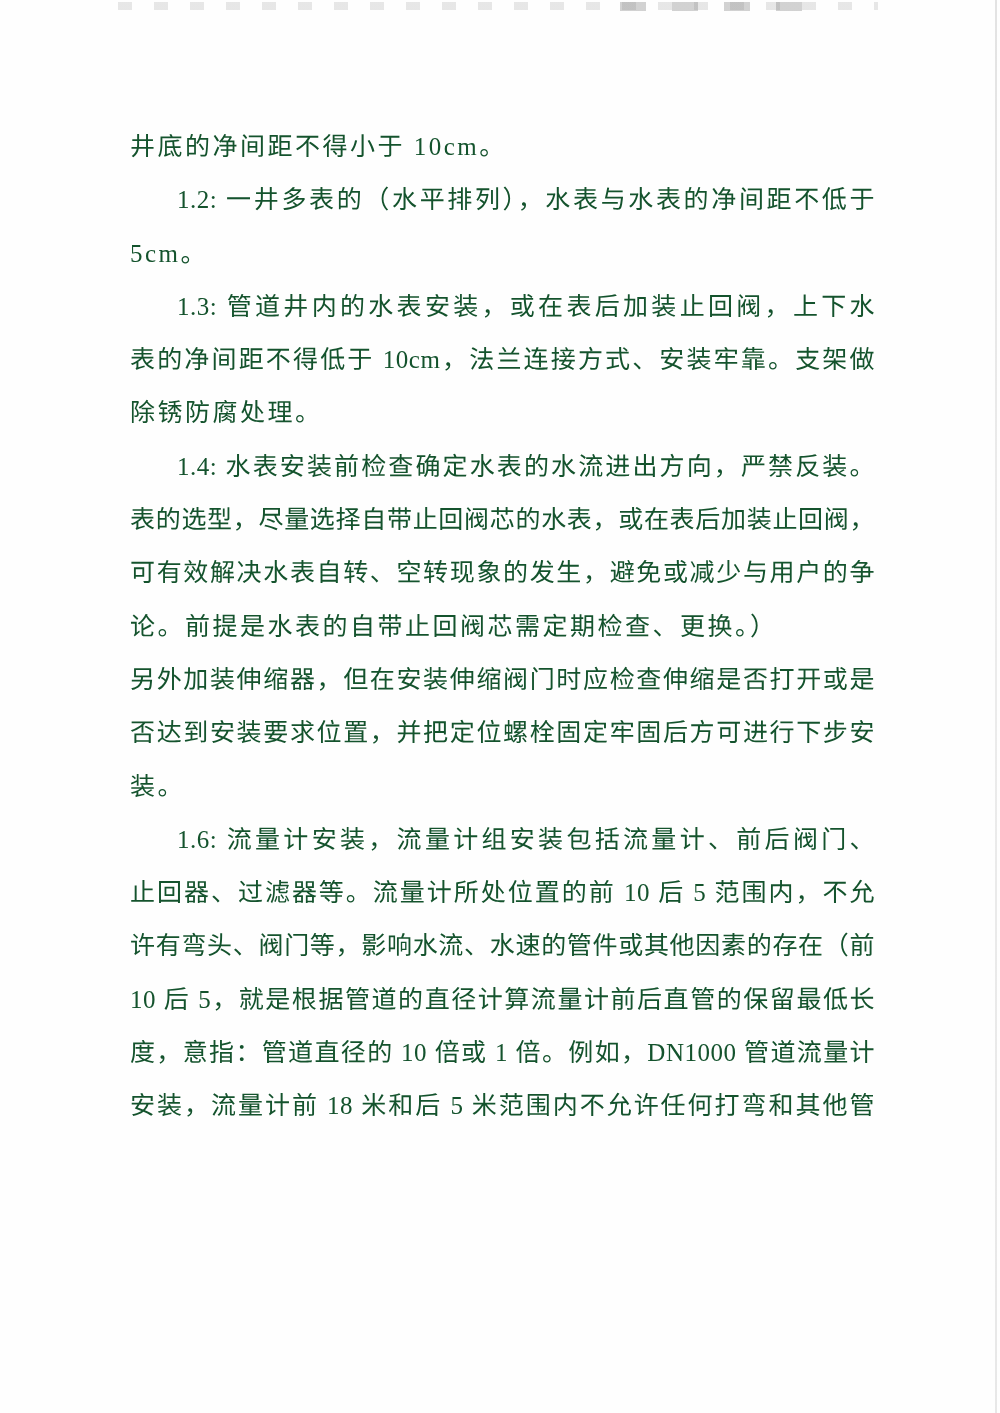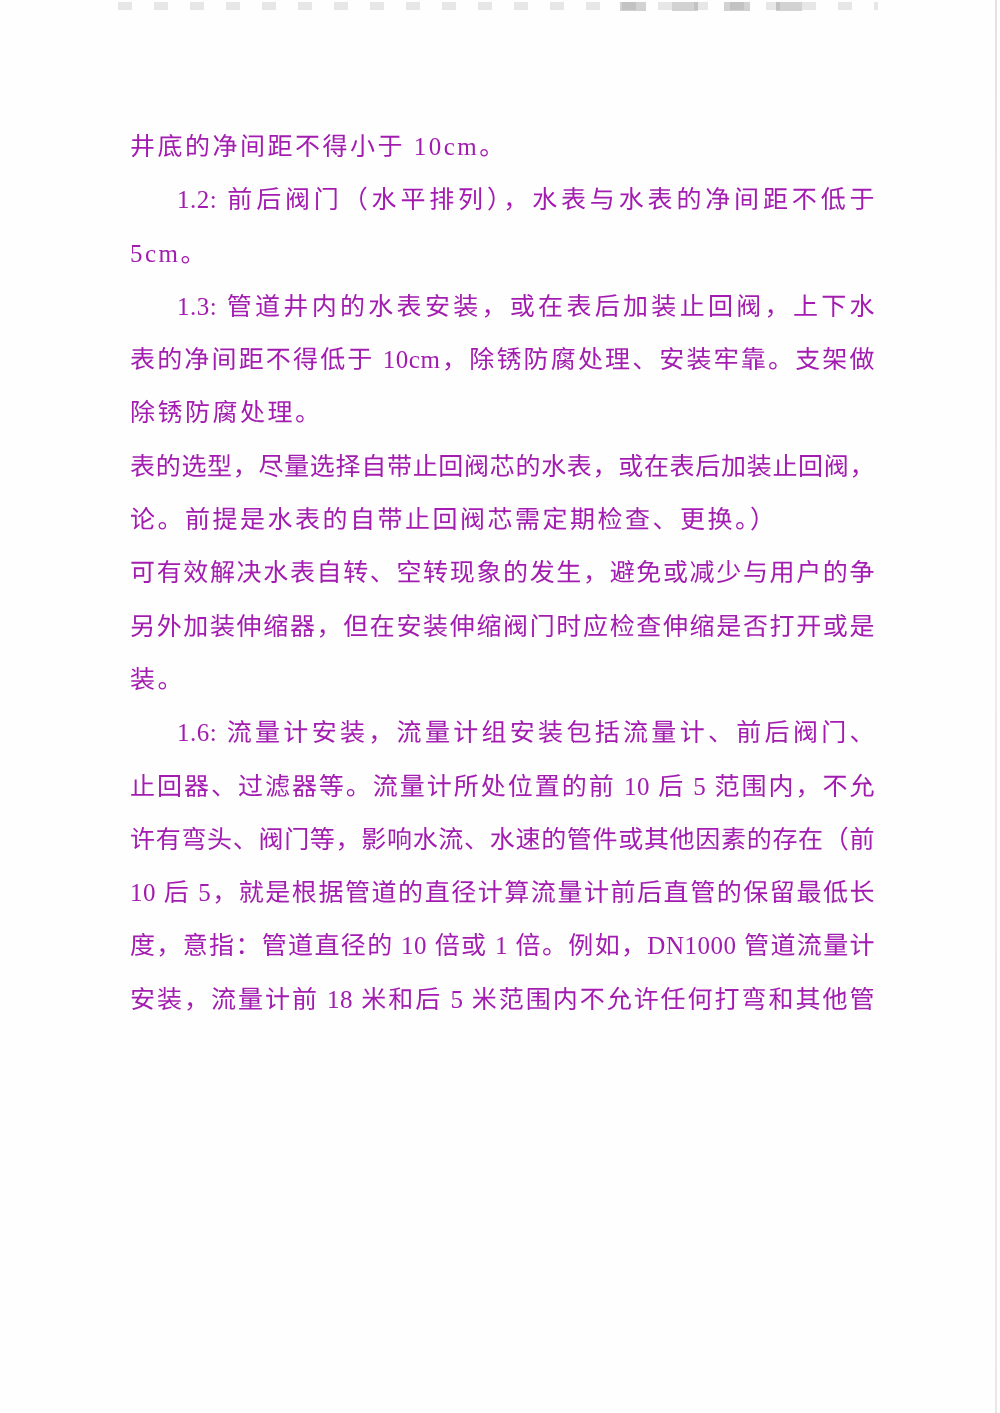--- a/index.html
+++ b/index.html
@@ -7,21 +7,21 @@
     padding: 0;
     background: #ffffff;
   }
   .page {
     position: relative;
     width: 1000px;
     height: 1413px;
     background: #fefefe;
     overflow: hidden;
     font-family: "Liberation Serif", "DejaVu Serif", serif;
-    color: #a21caf;
+    color: #14532d;
   }
   
   .artifact-top {
     position: absolute;
     top: 2px;
     left: 118px;
     width: 760px;
     height: 8px;
     background: repeating-linear-gradient(90deg,
       rgba(160,160,160,0.45) 0 14px,
@@ -86,38 +86,40 @@
   <div class="artifact-top-dark"></div>
   <div class="artifact-edge"></div>
 
   <div class="content">
 
     <div class="para">
       <div class="ln last">井底的净间距不得小于 10cm。</div>
     </div>
 
     <div class="para">
-      <div class="ln ind">1.2: 前后阀门（水平排列），水表与水表的净间距不低于</div>
+      <div class="ln ind">1.2: 一井多表的（水平排列），水表与水表的净间距不低于</div>
       <div class="ln last">5cm。</div>
     </div>
 
     <div class="para">
       <div class="ln ind">1.3: 管道井内的水表安装，或在表后加装止回阀，上下水</div>
-      <div class="ln">表的净间距不得低于 10cm，除锈防腐处理、安装牢靠。支架做</div>
+      <div class="ln">表的净间距不得低于 10cm，法兰连接方式、安装牢靠。支架做</div>
       <div class="ln last">除锈防腐处理。</div>
     </div>
 
     <div class="para">
+      <div class="ln ind">1.4: 水表安装前检查确定水表的水流进出方向，严禁反装。</div>
       <div class="ln">表的选型，尽量选择自带止回阀芯的水表，或在表后加装止回阀，</div>
+      <div class="ln">可有效解决水表自转、空转现象的发生，避免或减少与用户的争</div>
       <div class="ln last">论。前提是水表的自带止回阀芯需定期检查、更换。）</div>
-      <div class="ln">可有效解决水表自转、空转现象的发生，避免或减少与用户的争</div>
     </div>
 
     <div class="para">
       <div class="ln">另外加装伸缩器，但在安装伸缩阀门时应检查伸缩是否打开或是</div>
+      <div class="ln">否达到安装要求位置，并把定位螺栓固定牢固后方可进行下步安</div>
       <div class="ln last">装。</div>
     </div>
 
     <div class="para">
       <div class="ln ind">1.6: 流量计安装，流量计组安装包括流量计、前后阀门、</div>
       <div class="ln">止回器、过滤器等。流量计所处位置的前 10 后 5 范围内，不允</div>
       <div class="ln">许有弯头、阀门等，影响水流、水速的管件或其他因素的存在（前</div>
       <div class="ln">10 后 5，就是根据管道的直径计算流量计前后直管的保留最低长</div>
       <div class="ln">度，意指：管道直径的 10 倍或 1 倍。例如，DN1000 管道流量计</div>
       <div class="ln">安装，流量计前 18 米和后 5 米范围内不允许任何打弯和其他管</div>

